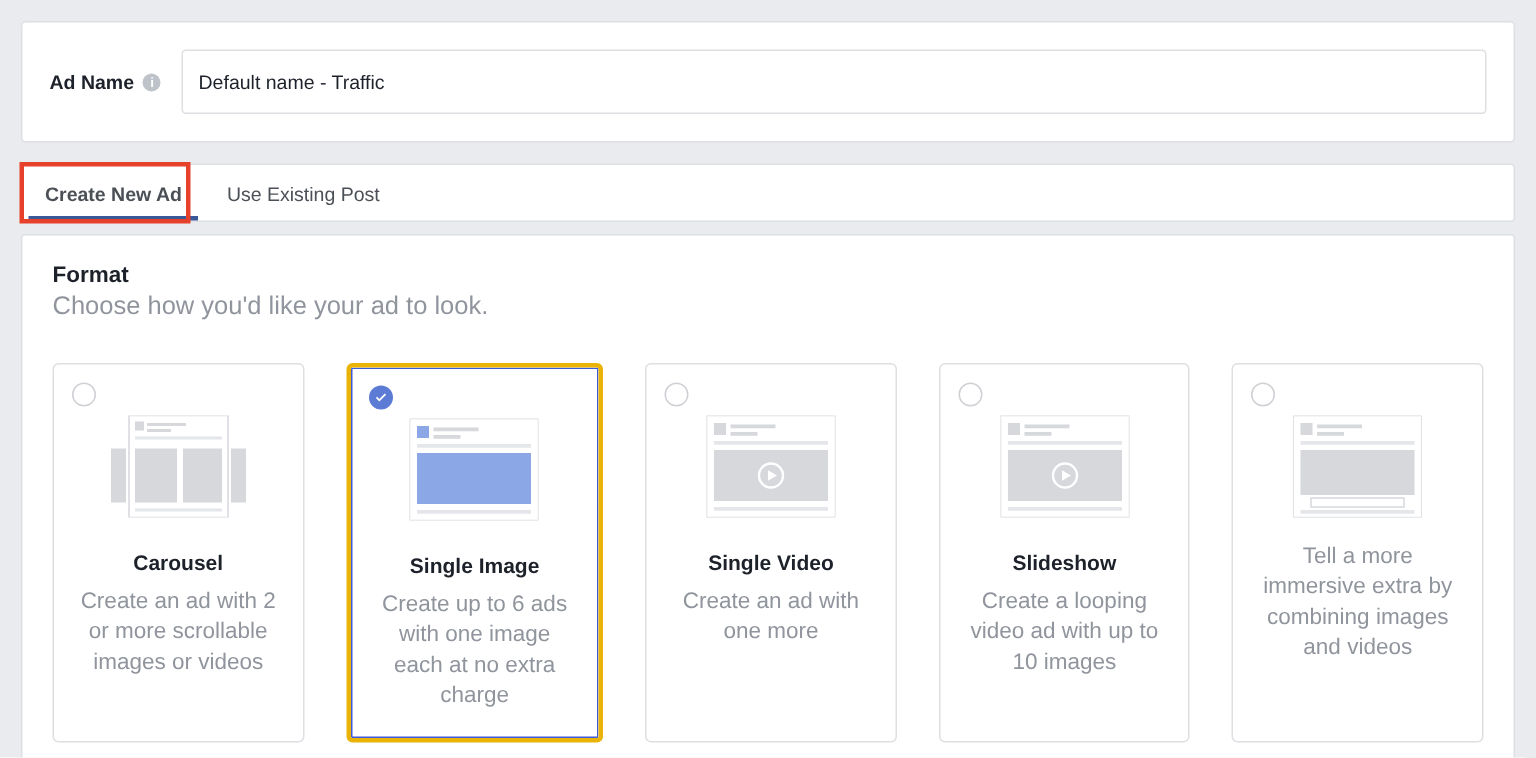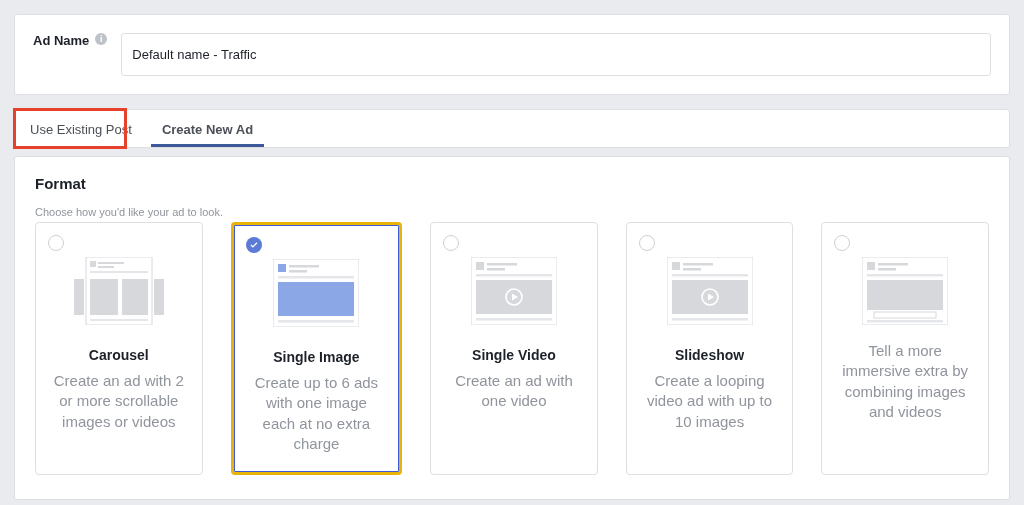--- a/index.html
+++ b/index.html
@@ -15,20 +15,21 @@
   .panel {
     background: #fff;
     border: 1px solid #dddfe2;
     border-radius: 3px;
   }
   
   .ad-name-panel {
     margin: 14px 14px 0 14px;
     padding: 18px 18px 18px 18px;
     display: flex;
+    align-items: center;
   }
   .ad-name-label {
     font-weight: 700;
     font-size: 13px;
     color: #1d2129;
     white-space: nowrap;
   }
   .info-icon {
     width: 12px; height: 12px;
     border-radius: 50%;
@@ -87,26 +88,26 @@
 
   
   .format-panel {
     margin: 8px 14px 14px 14px;
     padding: 18px 20px 24px 20px;
   }
   .format-title {
     font-size: 15px;
     font-weight: 700;
     color: #1d2129;
-    margin-bottom: 14px;
+    margin-bottom: 2px;
   }
   .format-sub {
-    font-size: 11px;
+    font-size: 17px;
     color: #90949c;
-    margin-bottom: 4px;
+    margin-bottom: 28px;
   }
   .cards {
     display: flex;
     gap: 28px;
   }
   .card {
     flex: 1 1 0;
     border: 1px solid #dddfe2;
     border-radius: 4px;
     padding: 12px 10px 18px 10px;
@@ -164,22 +165,22 @@
 </head>
 <body>
 
 <div class="panel ad-name-panel">
   <span class="ad-name-label">Ad Name</span>
   <span class="info-icon">i</span>
   <input class="ad-name-input" type="text" value="Default name - Traffic" style="">
 </div>
 
 <div class="panel tabs-panel">
+  <div class="tab active">Create New Ad</div>
   <div class="tab inactive">Use Existing Post</div>
-  <div class="tab active">Create New Ad</div>
   <div class="highlight-box"></div>
 </div>
 
 <div class="panel format-panel">
   <div class="format-title">Format</div>
   <div class="format-sub">Choose how you'd like your ad to look.</div>
 
   <div class="cards">
 
     <div class="card">
@@ -238,21 +239,21 @@
             <rect x="16" y="11" width="18" height="2.5" fill="#d6d8dc"></rect>
             <rect x="5" y="17" width="76" height="2.5" fill="#e4e6ea"></rect>
             <rect x="5" y="23" width="76" height="34" fill="#d6d8dc"></rect>
             <circle cx="43" cy="40" r="8" fill="none" stroke="#fff" stroke-width="1.6"></circle>
             <path d="M41 36.5 L47 40 L41 43.5 Z" fill="#fff"></path>
             <rect x="5" y="61" width="76" height="2.5" fill="#e4e6ea"></rect>
           </svg>
         </span>
       </div>
       <div class="card-title">Single Video</div>
-      <div class="card-desc">Create an ad with one video</div>
+      <div class="card-desc">Create an ad with one more</div>
     </div>
 
     <div class="card">
       <div class="radio"></div>
       <div class="thumb-wrap">
         <span class="thumb">
           <svg width="86" height="68" viewBox="0 0 86 68">
             <rect x="0" y="0" width="86" height="68" fill="#fff" stroke="#d6d8dc"></rect>
             <rect x="5" y="5" width="8" height="8" fill="#d6d8dc"></rect>
             <rect x="16" y="6" width="30" height="2.5" fill="#d6d8dc"></rect>

